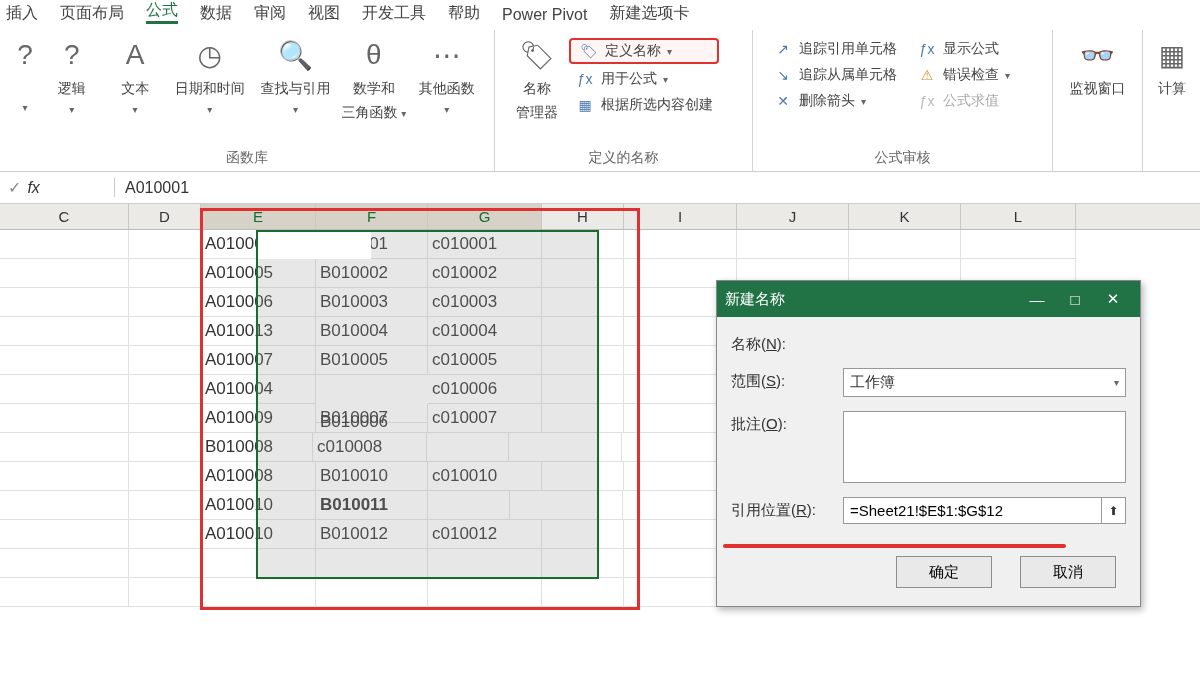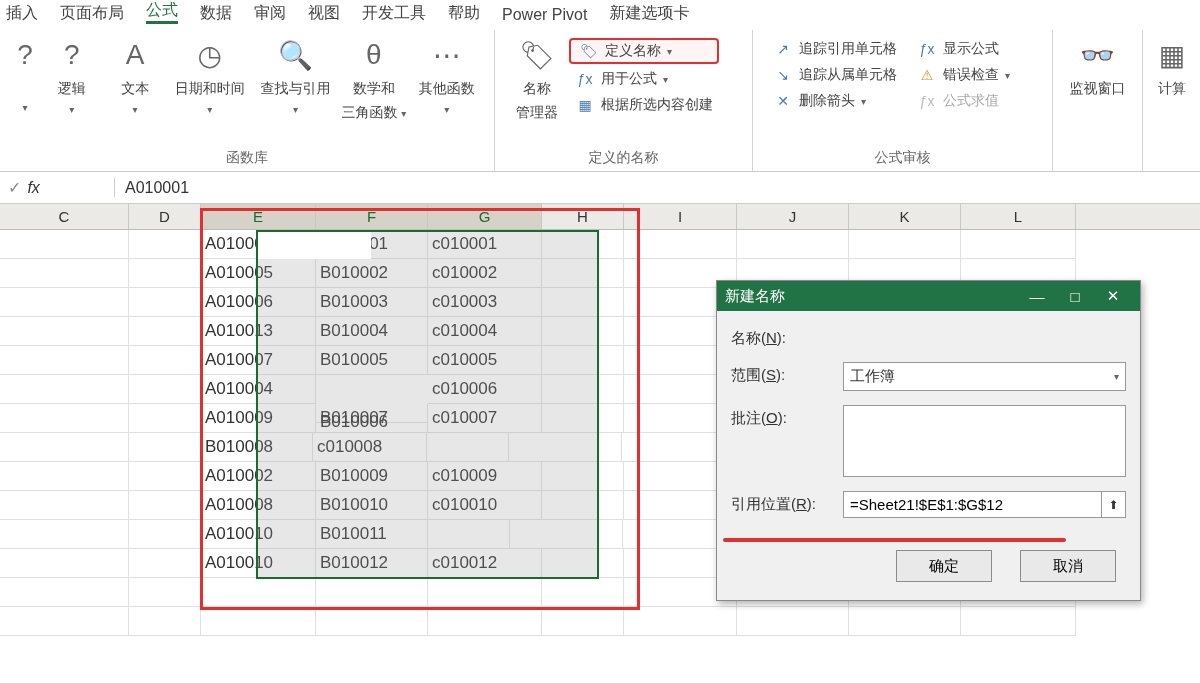--- a/index.html
+++ b/index.html
@@ -26,21 +26,21 @@
   .col-h { border-right:1px solid #c8c8c8; text-align:center; font-size:15px; color:#333; display:flex; align-items:center; justify-content:center;}
   .col-h.sel { background:#d6d2c8; color:#1a6b2f;}
   .rows { }
   .row { display:flex; height:29px; }
   .cell { border-right:1px solid #e0e0e0; border-bottom:1px solid #e0e0e0; font-size:17px; display:flex; align-items:center; padding-left:4px;}
   .sel-range { position:absolute; border:2px solid #1a6b2f; pointer-events:none;}
   .sel-range.fill { background:rgba(160,160,160,0.25);}
   .ant-white { position:absolute; background:#fff; pointer-events:none;}
   .red-box { position:absolute; border:3px solid #e03030; pointer-events:none;}
   .dialog { position:absolute; left:716px; top:280px; width:425px; background:#f0f0f0; border:1px solid #898989; box-shadow:2px 3px 7px rgba(0,0,0,.3); font-size:15px;}
-  .dlg-title { background:#217346; color:#fff; display:flex; align-items:center; height:30px; padding:0 8px; font-size:15px;}
+  .dlg-title { background:#217346; color:#fff; display:flex; align-items:center; height:36px; padding:0 8px; font-size:15px;}
   .dlg-title .sp { flex:1;}
   .dlg-title .tb { width:38px; text-align:center; cursor:pointer;}
   .dlg-body { padding:14px 14px 8px;}
   .dlg-row { display:flex; align-items:flex-start; margin-bottom:14px;}
   .dlg-label { width:112px; padding-top:4px;}
   .dlg-input { flex:1; display:flex;}
   .dlg-input input, .dlg-input textarea, .dlg-input .sel { flex:1; border:1px solid #999; background:#fff; font-size:15px; padding:4px 6px; font-family:inherit;}
   .dlg-input textarea { height:72px; resize:none;}
   .dlg-input .sel { display:flex; justify-content:space-between; align-items:center;}
   .collapse-btn { width:24px; border:1px solid #999; border-left:none; background:#fff; display:flex; align-items:center; justify-content:center; font-size:12px;}
@@ -304,46 +304,34 @@
         <div class="cell" style="width: 114px;">c010008</div>
         <div class="cell" style="width: 82px;"></div>
         <div class="cell" style="width: 113px;"></div>
         <div class="cell" style="width: 112px;"></div>
         <div class="cell" style="width: 112px;"></div>
         <div class="cell" style="width: 115px;"></div>
       </div>
       <div class="row">
         <div class="cell" style="width: 129px;"></div>
         <div class="cell" style="width: 72px;"></div>
-        <div class="cell" style="width: 115px;">A010002</div>
-        <div class="cell" style="width: 112px;">B010009</div>
-        <div class="cell" style="width: 114px;">c010009</div>
-        <div class="cell" style="width: 82px;"></div>
-        <div class="cell" style="width: 113px;"></div>
-        <div class="cell" style="width: 112px;"></div>
-        <div class="cell" style="width: 112px;"></div>
-        <div class="cell" style="width: 115px;"></div>
-      </div>
-      <div class="row">
-        <div class="cell" style="width: 129px;"></div>
-        <div class="cell" style="width: 72px;"></div>
         <div class="cell" style="width: 115px;">A010008</div>
         <div class="cell" style="width: 112px;">B010010</div>
         <div class="cell" style="width: 114px;">c010010</div>
         <div class="cell" style="width: 82px;"></div>
         <div class="cell" style="width: 113px;"></div>
         <div class="cell" style="width: 112px;"></div>
         <div class="cell" style="width: 112px;"></div>
         <div class="cell" style="width: 115px;"></div>
       </div>
       <div class="row">
         <div class="cell" style="width: 129px;"></div>
         <div class="cell" style="width: 72px;"></div>
         <div class="cell" style="width: 115px;">A010010</div>
-        <div class="cell" style="width: 112px;">B010011</div>
+        <div class="cell" style="width: 112px; font-weight: bold;">B010011</div>
         <div class="cell" style="width: 82px;"></div>
         <div class="cell" style="width: 113px;"></div>
         <div class="cell" style="width: 112px;"></div>
         <div class="cell" style="width: 112px;"></div>
         <div class="cell" style="width: 115px;"></div>
       </div>
       <div class="row">
         <div class="cell" style="width: 129px;"></div>
         <div class="cell" style="width: 72px;"></div>
         <div class="cell" style="width: 115px;">A010010</div>

